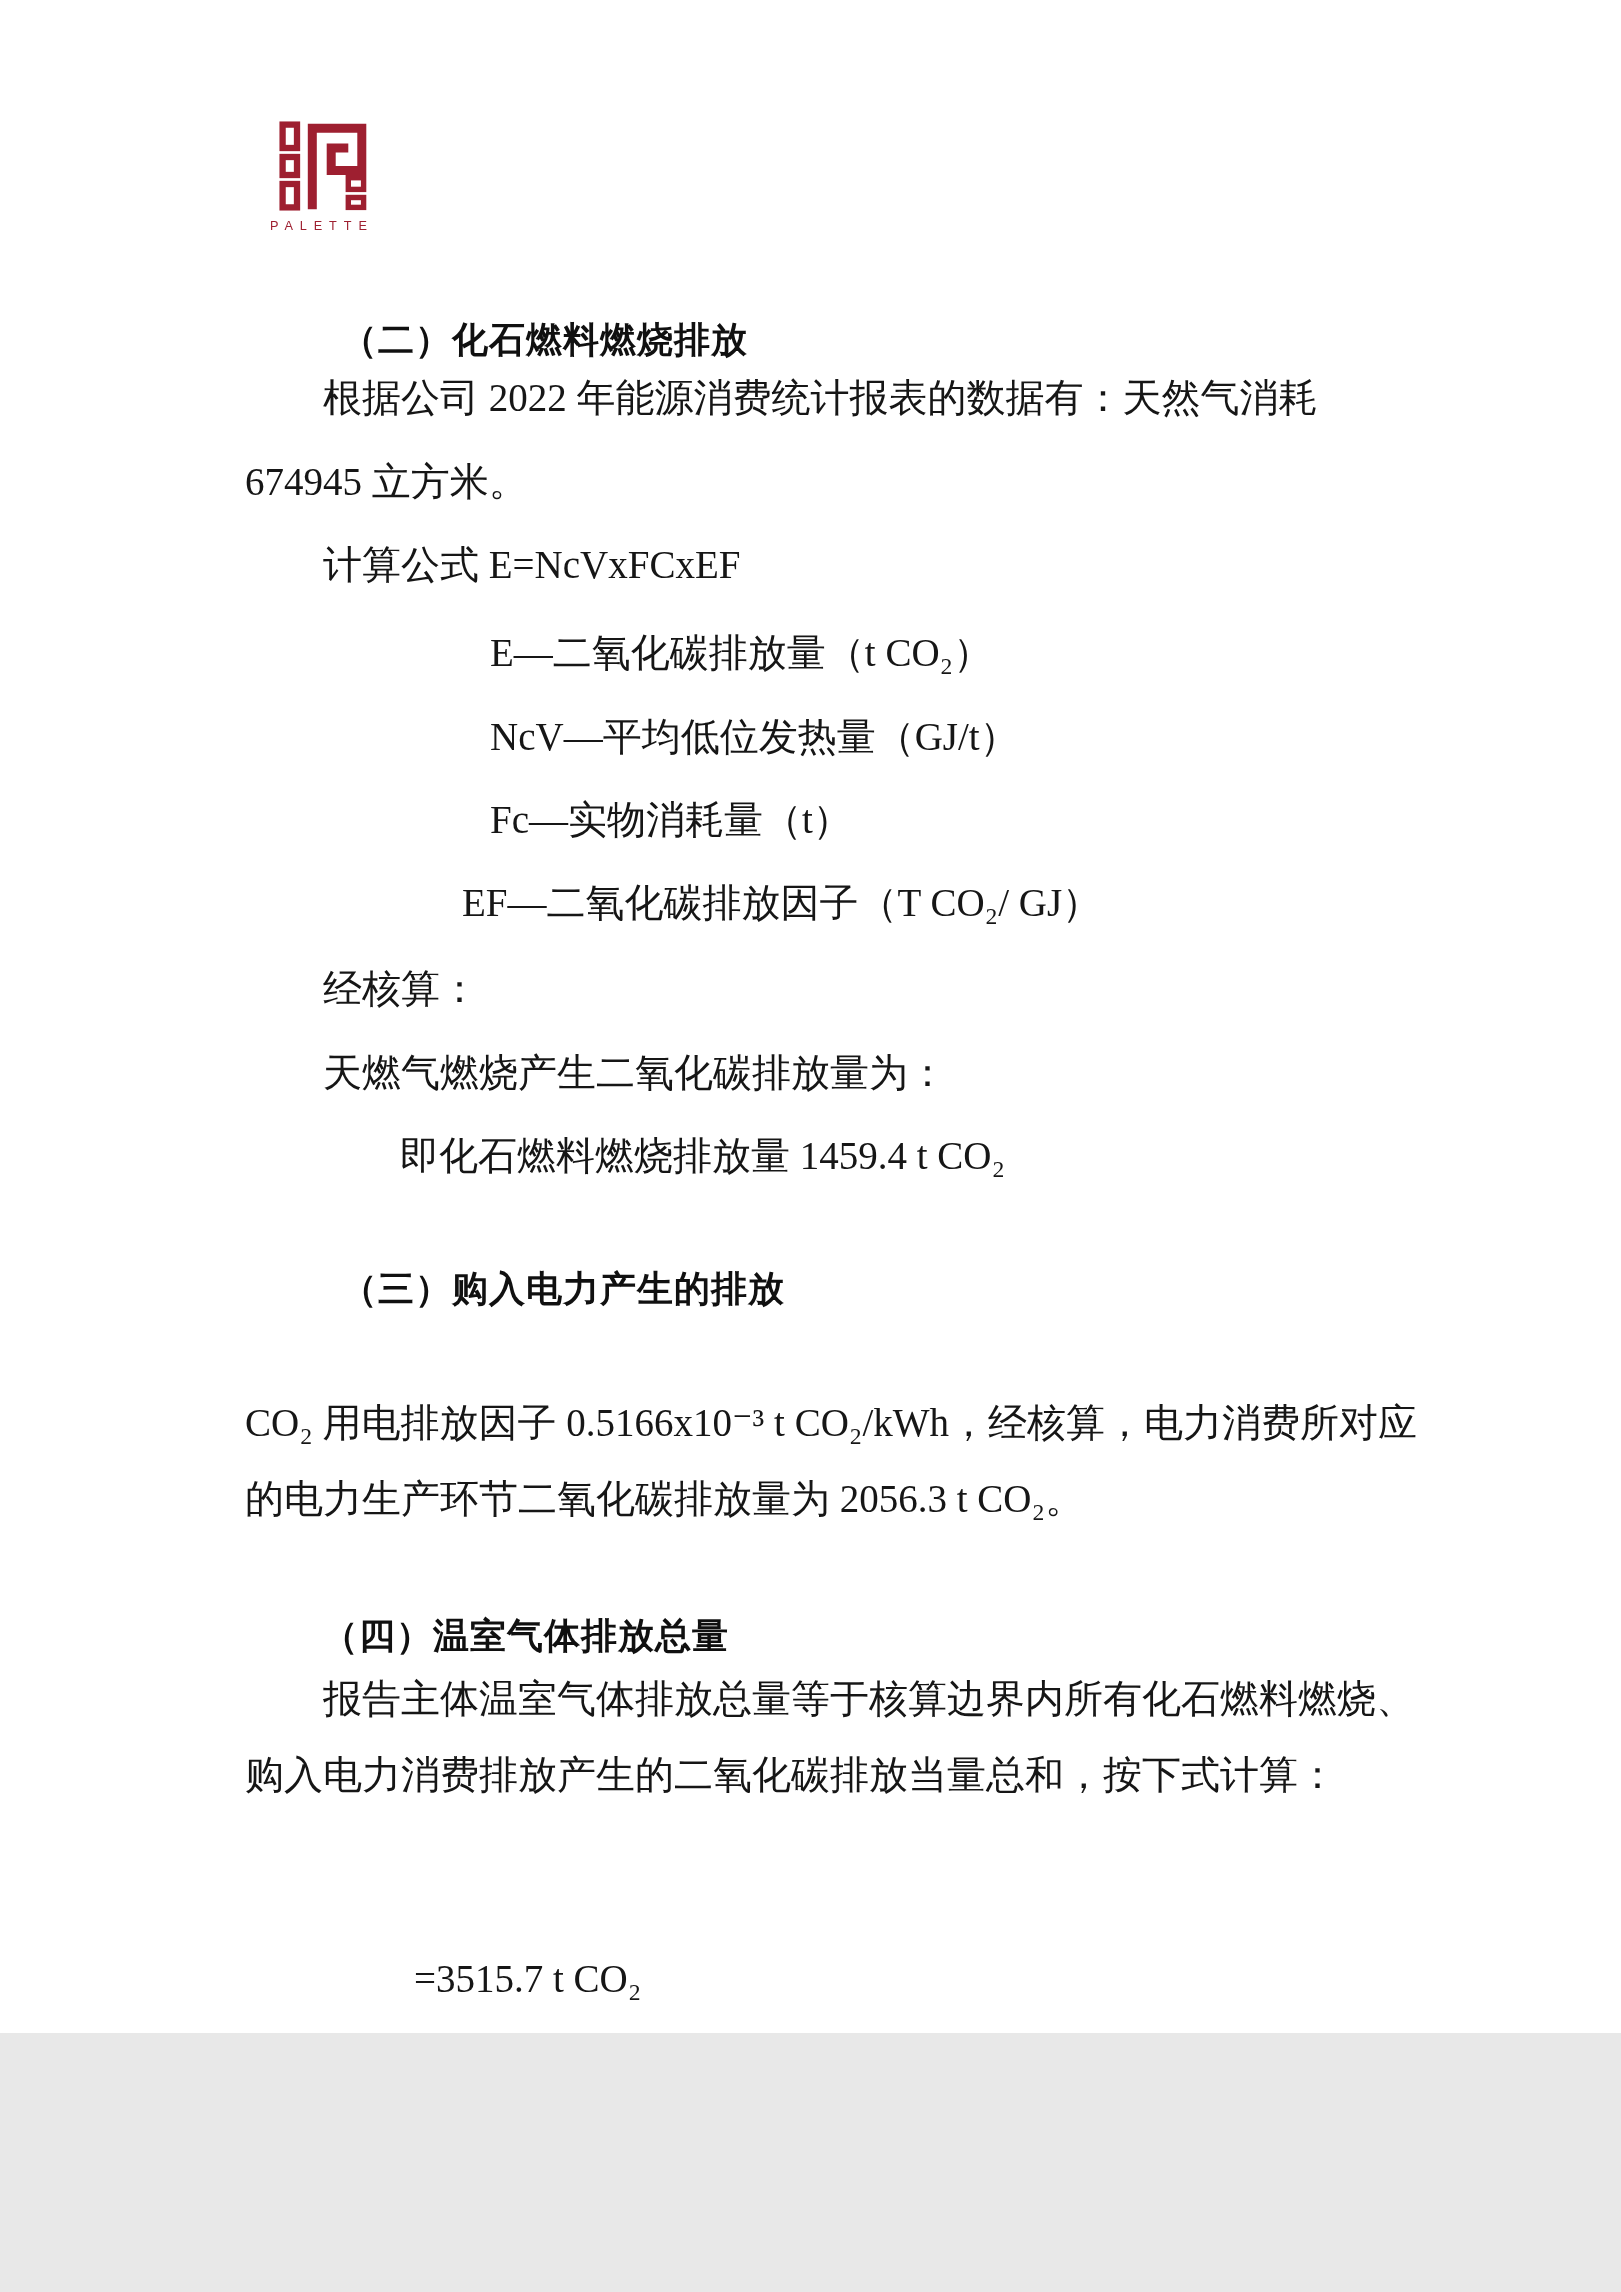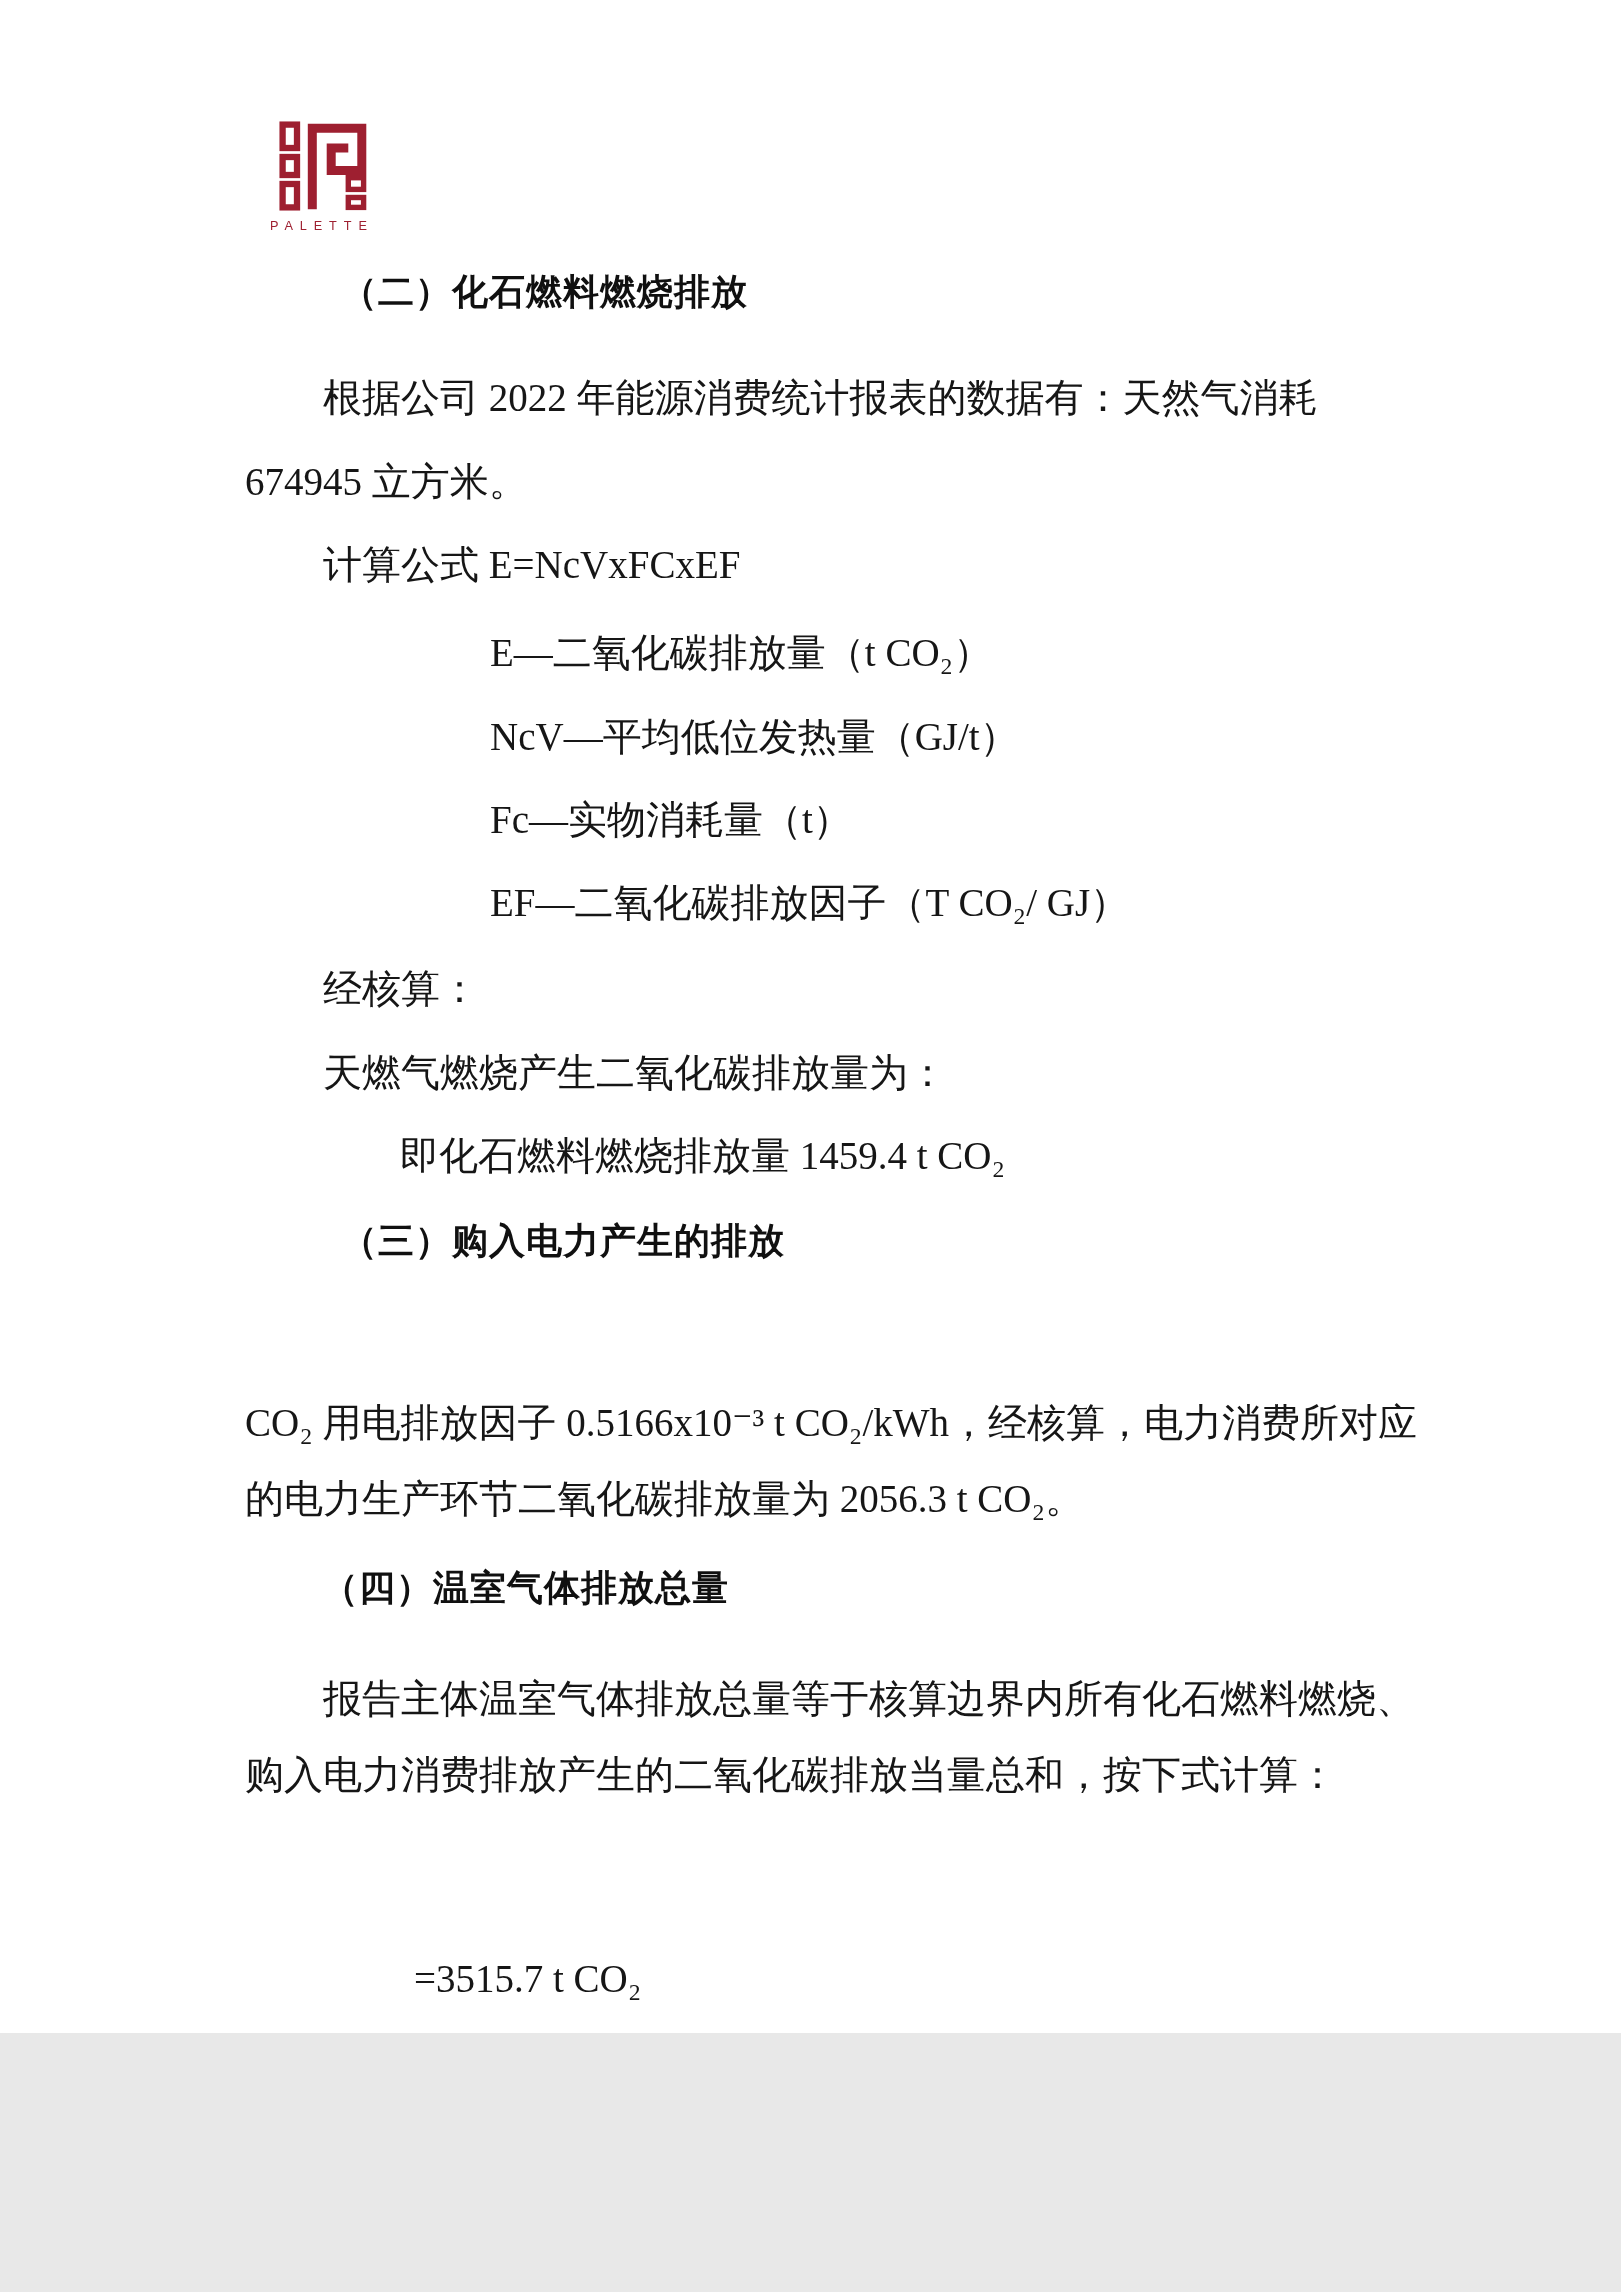--- a/index.html
+++ b/index.html
@@ -7,21 +7,21 @@
     position:relative;
     width:1621px;height:2033px;
     margin:0 auto;
     background:#ffffff;
     overflow:hidden;
     font-family:"Liberation Serif","DejaVu Serif",serif;
     color:#141414;
   }
   .abs{position:absolute;white-space:nowrap;}
   .body-text{font-size:39px;line-height:1.1;font-family:"Liberation Serif","DejaVu Serif",serif;color:#161616;}
-  .heading{font-size:36px;line-height:1.1;font-family:"Liberation Sans","DejaVu Sans",sans-serif;font-weight:700;color:#101010;letter-spacing:1px;}
+  .heading{font-size:36px;line-height:1.1;font-family:"Liberation Sans","DejaVu Sans",sans-serif;font-weight:700;color:#101010;letter-spacing:1px;margin-top:48px;}
   .brand-top-text{
     font-family:"Liberation Sans","DejaVu Sans",sans-serif;
     font-size:12.7px;letter-spacing:6.9px;font-weight:400;
   }
   .footer-brand-text{
     font-family:"Liberation Sans","DejaVu Sans",sans-serif;
     font-size:28px;font-weight:700;letter-spacing:36px;
   }
   .f-small{font-size:24.5px;}
   .f-normal{font-size:39px;}
@@ -51,21 +51,21 @@
   <div class="abs heading" style="left:341px;top:272px;">（二）化石燃料燃烧排放</div>
 
   <div class="abs body-text" style="left:323px;top:377px;">根据公司 2022 年能源消费统计报表的数据有：天然气消耗</div>
   <div class="abs body-text" style="left:245px;top:461px;">674945 立方米。</div>
 
   <div class="abs body-text" style="left:323px;top:544px;">计算公式 E=NcVxFCxEF</div>
 
   <div class="abs body-text" style="left:490px;top:632px;">E—二氧化碳排放量（t CO₂）</div>
   <div class="abs body-text" style="left:490px;top:799px;">Fc—实物消耗量（t）</div>
   <div class="abs body-text" style="left:490px;top:716px;">NcV—平均低位发热量（GJ/t）</div>
-  <div class="abs body-text" style="left:490px;top:882px;">EF—二氧化碳排放因子（T CO₂/ GJ）</div>
+  <div class="abs body-text" style="left:462px;top:882px;">EF—二氧化碳排放因子（T CO₂/ GJ）</div>
 
   <div class="abs body-text" style="left:323px;top:968px;">经核算：</div>
   <div class="abs body-text" style="left:323px;top:1052px;">天燃气燃烧产生二氧化碳排放量为：</div>
   <div class="abs body-text" style="left:400px;top:1135px;">即化石燃料燃烧排放量 1459.4 t CO₂</div>
 
   <div class="abs heading" style="left:341px;top:1221px;">（三）购入电力产生的排放</div>
 
   <div class="abs body-text" style="left:245px;top:1402px;">CO₂ 用电排放因子 0.5166x10⁻³ t CO₂/kWh，经核算，电力消费所对应</div>
   <div class="abs body-text" style="left:245px;top:1478px;">的电力生产环节二氧化碳排放量为 2056.3 t CO₂。</div>
 

